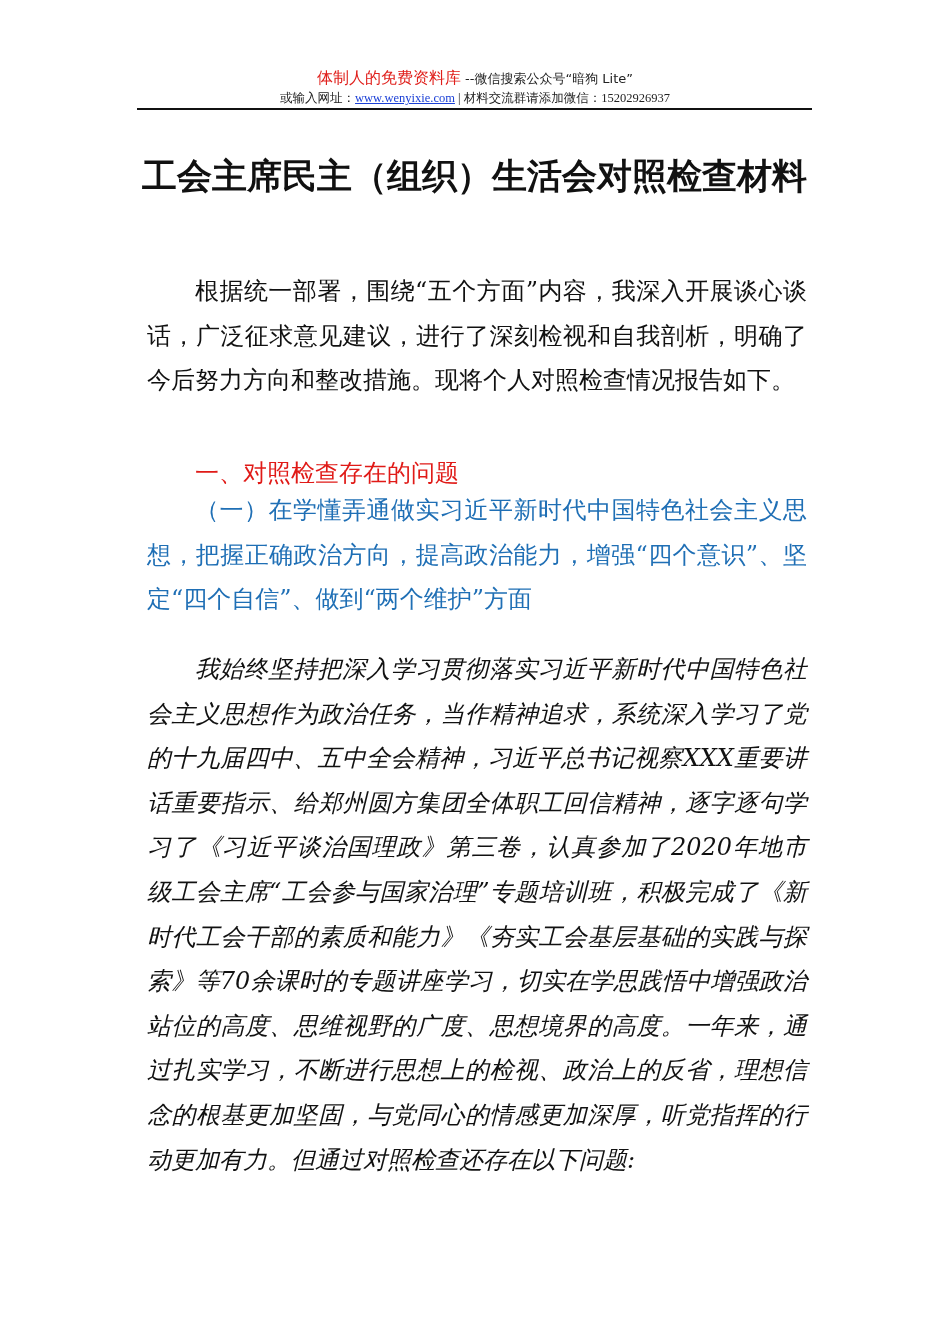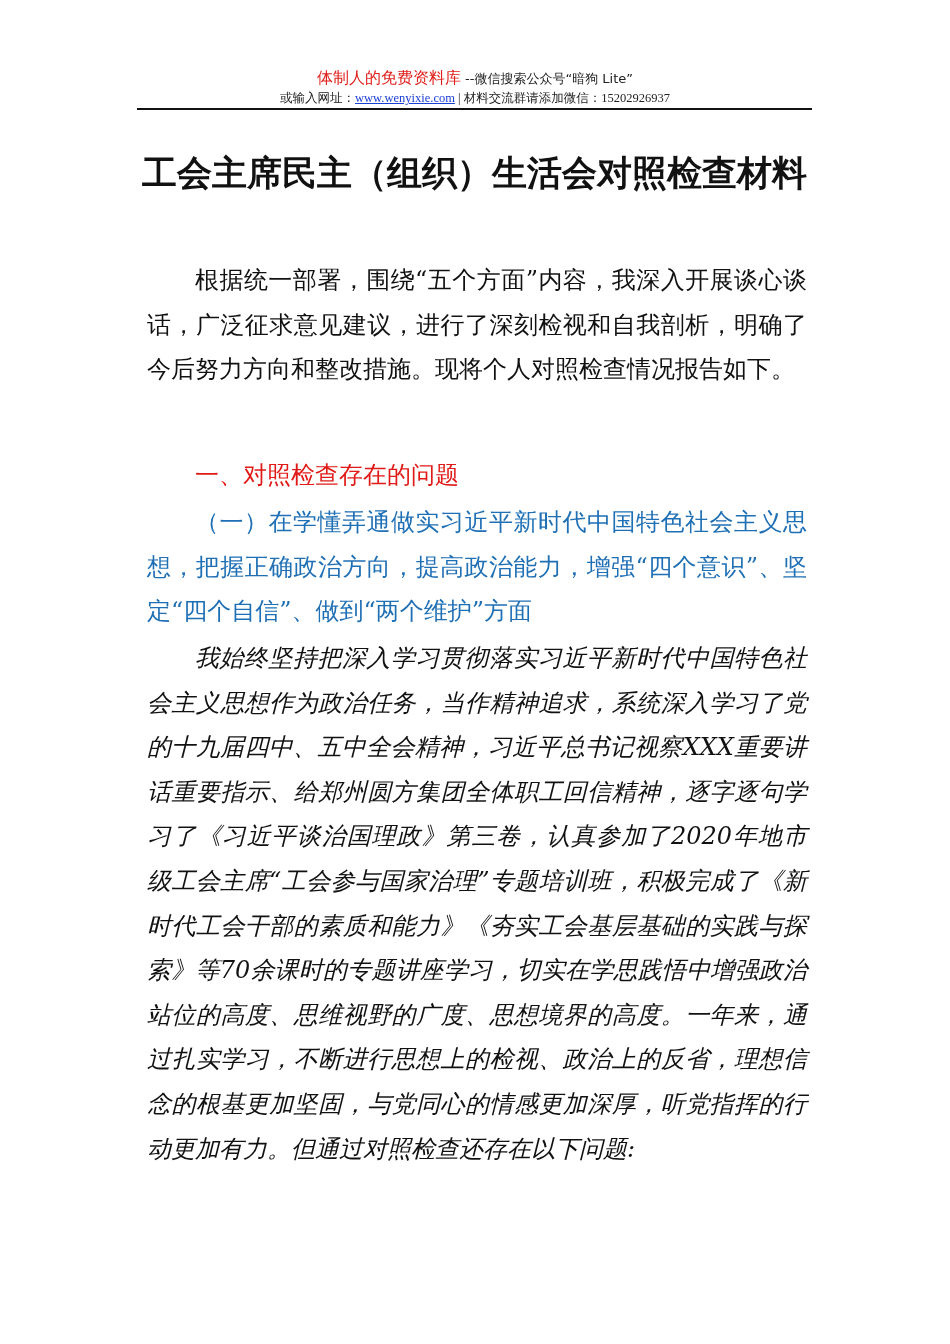--- a/index.html
+++ b/index.html
@@ -3,26 +3,26 @@
   <meta charset="utf-8">
   <style>
     html, body { margin: 0; padding: 0; background: #ffffff; }
     body { width: 950px; height: 1344px; position: relative; overflow: hidden; }
     .page { position: absolute; left: 0; top: 0; width: 803px; height: 1344px; background: #fff; }
     .hdr1 { position: absolute; left: 0; width: 950px; top: 69px; text-align: center; font-family: "DejaVu Sans", sans-serif; font-size: 13px; color: #222; line-height: 18px; }
     .hdr1 .brand { color: #e0201c; font-size: 16px; }
     .hdr2 { position: absolute; left: 0; width: 950px; top: 89px; text-align: center; font-family: Liberation Serif, serif; font-size: 12.5px; color: #222; line-height: 18px; }
     .hdr2 a { color: #1a3fd6; text-decoration: underline; }
     .rule { position: absolute; left: 137px; width: 675px; top: 108px; height: 2px; background: #111; }
-    .title { position: absolute; left: 137px; width: 675px; top: 150px; text-align: center; font-family: Liberation Mono, monospace; font-weight: bold; font-size: 35px; line-height: 52px; color: #111; letter-spacing: 0; }
-    .body { position: absolute; left: 147px; width: 660px; font-family: "DejaVu Serif", serif; font-size: 24px; line-height: 44.6px; color: #111; text-align: justify; }
+    .title { position: absolute; left: 137px; width: 675px; top: 150px; text-align: center; font-family: Liberation Sans, sans-serif; font-weight: bold; font-size: 35px; line-height: 52px; color: #111; letter-spacing: 0; }
+    .body { position: absolute; left: 147px; width: 660px; font-family: "DejaVu Serif", serif; font-size: 24px; line-height: 44.6px; color: #111; text-align: justify; margin-top: 11px; }
     .p1 { top: 258px; }
     .indent { text-indent: 48px; }
-    .h1 { position: absolute; left: 195px; top: 457px; font-family: Liberation Serif, serif; font-size: 24px; color: #e01a17; line-height: 36px; }
-    .h2 { position: absolute; left: 147px; width: 660px; top: 500px; font-family: "DejaVu Serif", serif; font-size: 24px; line-height: 44.6px; color: #1f6fb5; text-align: justify; text-indent: 48px; }
+    .h1 { position: absolute; left: 195px; top: 457px; font-family: Liberation Mono, monospace; font-size: 24px; color: #e01a17; line-height: 36px; }
+    .h2 { position: absolute; left: 147px; width: 660px; top: 488px; font-family: "DejaVu Serif", serif; font-size: 24px; line-height: 44.6px; color: #1f6fb5; text-align: justify; text-indent: 48px; }
     .p2 { top: 636px; font-style: italic; }
   </style>
 </head>
 <body>
 
 <div class="page">
   <div class="hdr1">
     <span class="brand">体制人的免费资料库</span><span> --微信搜索公众号“暗狗 Lite”</span>
   </div>
   <div class="hdr2">

